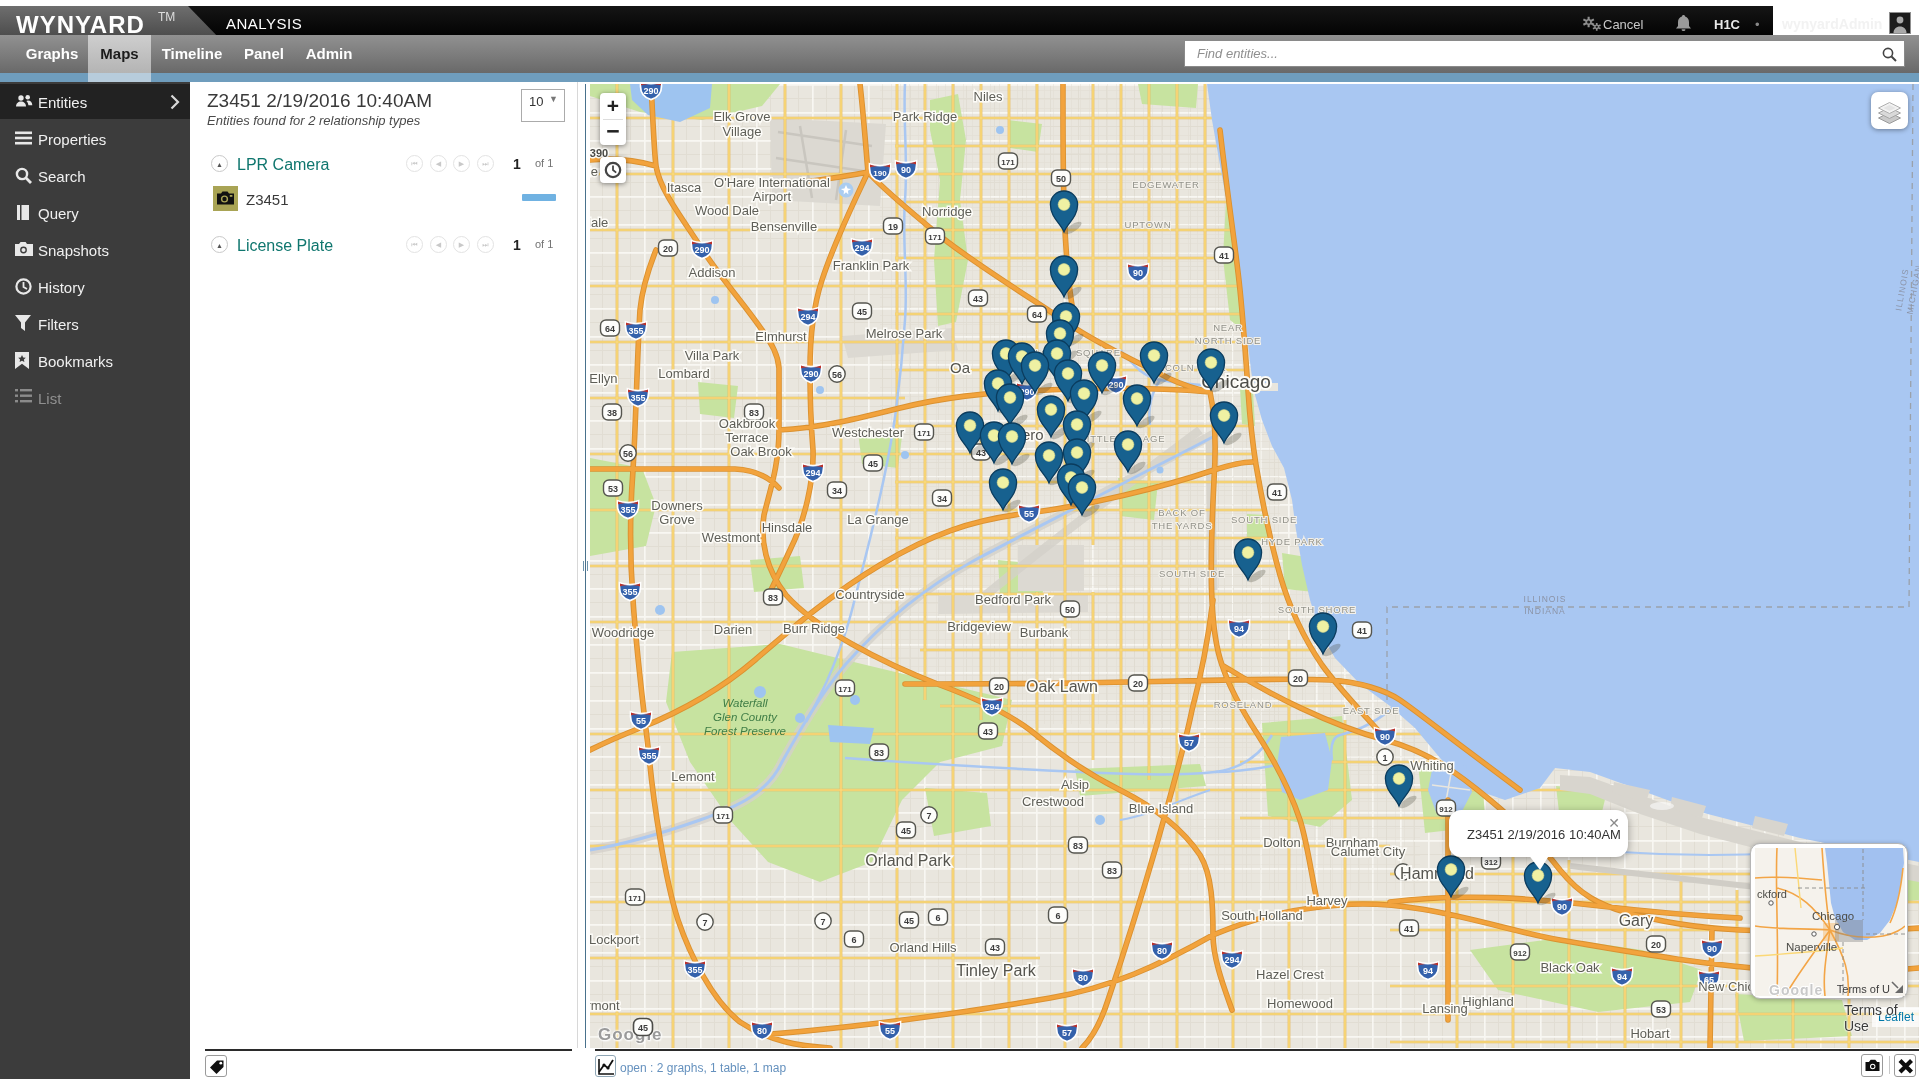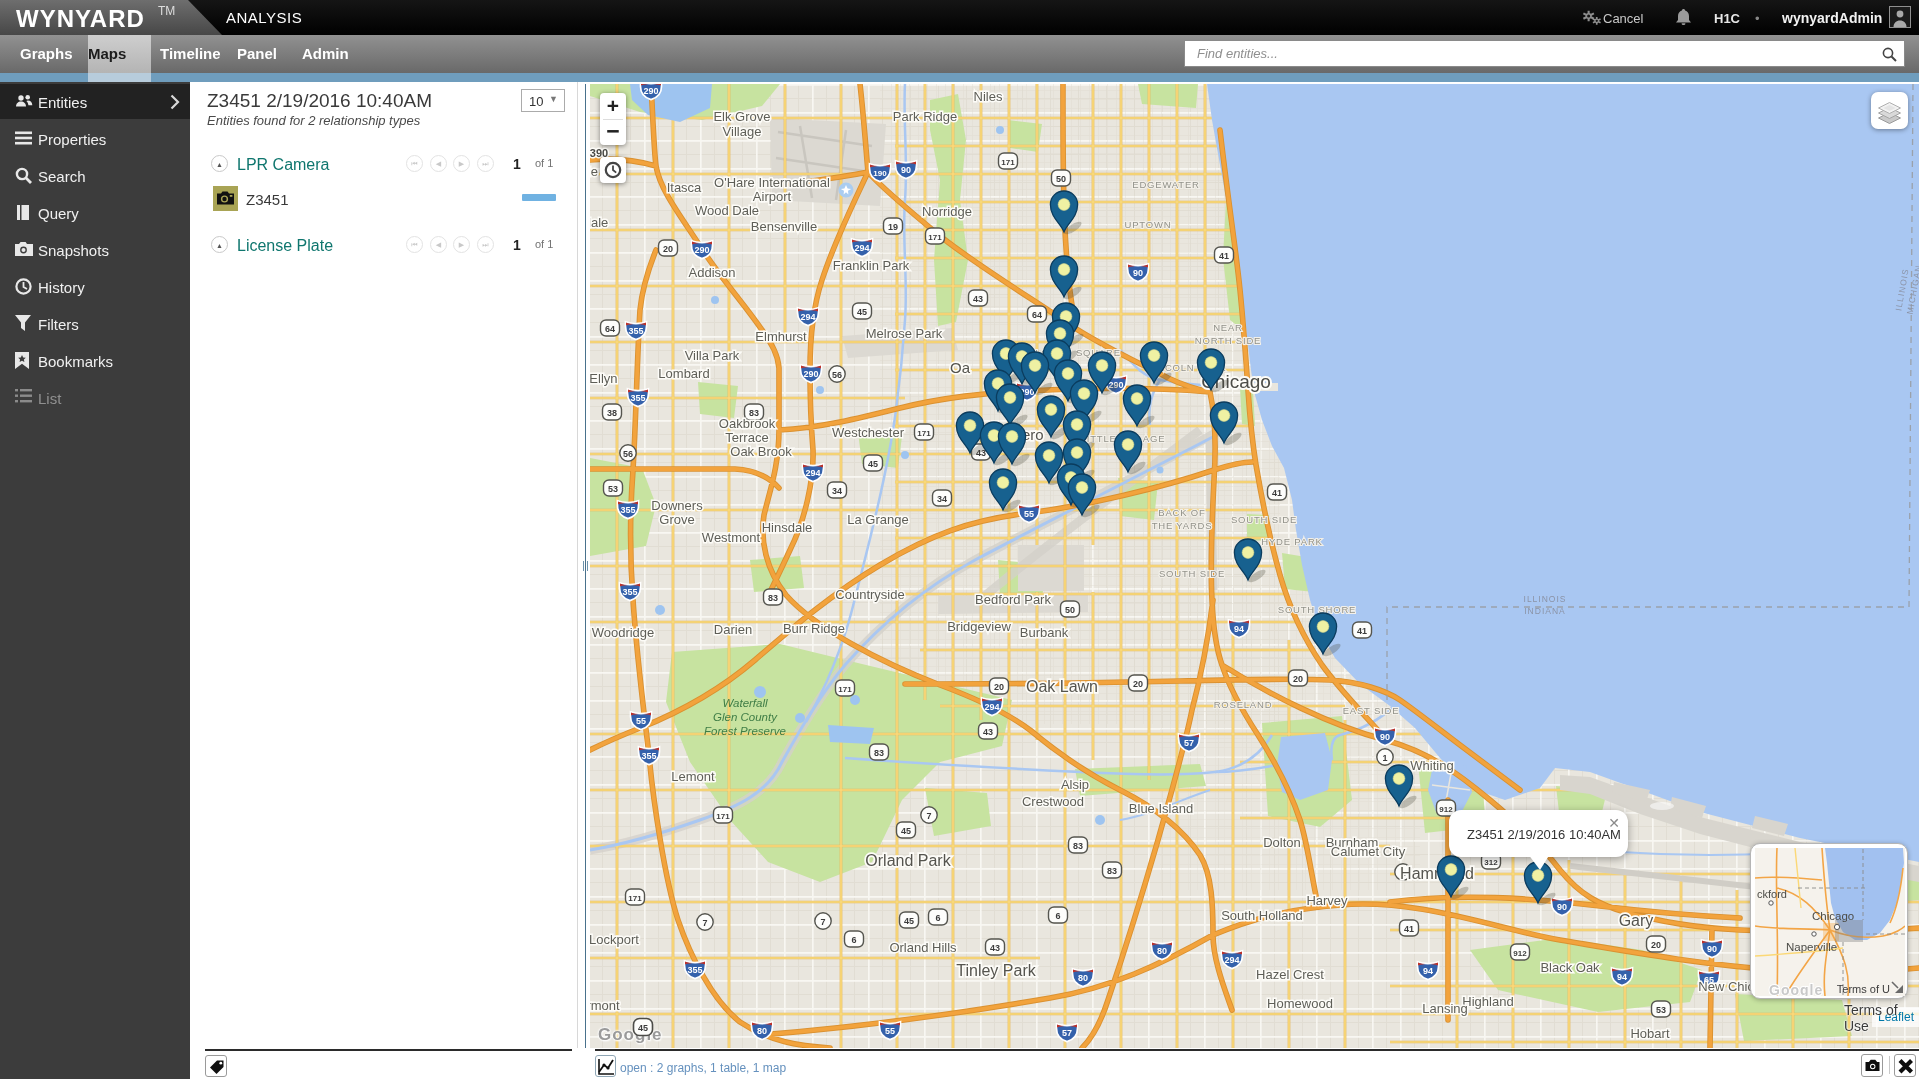--- a/index.html
+++ b/index.html
@@ -1,37 +1,37 @@
 <!DOCTYPE html>
 <html><head><meta charset="utf-8"><style>
 *{margin:0;padding:0;box-sizing:border-box}
 html,body{width:1919px;height:1079px;overflow:hidden;font-family:"Liberation Sans",sans-serif;background:#fff}
 .abs{position:absolute}
-#topbar{position:absolute;left:0;top:0;width:1919px;height:35px;background:linear-gradient(#151515,#000)}
+#topbar{position:absolute;left:0;top:6px;width:1773px;height:35px;background:linear-gradient(#151515,#000)}
 #logo{position:absolute;left:0;top:0;width:222px;height:35px;background:linear-gradient(#6e6e6e,#474747);clip-path:polygon(0px 0px,188px 0px,222px 35px,0px 35px)}
 #logo .wy{position:absolute;left:16px;top:5px;color:#fff;font-size:24px;font-weight:bold;letter-spacing:1px}
 #logo .tm{position:absolute;left:158px;top:4px;color:#ddd;font-size:12px}
 #antitle{position:absolute;left:226px;top:9px;color:#fff;font-size:15px;letter-spacing:.5px}
 .tbtxt{color:#c9c9c9;font-size:13px;position:absolute;top:11px}
 #navbar{position:absolute;left:0;top:35px;width:1919px;height:38px;background:linear-gradient(#919191,#696969)}
-.tab{position:absolute;top:0;height:38px;line-height:38px;color:#fff;font-size:15px;font-weight:bold;}
+.tab{position:absolute;top:0;height:38px;line-height:38px;color:#fff;font-size:15px;font-weight:bold;text-align:center}
 #tabmaps{left:88px;width:63px;background:linear-gradient(#cecece,#b4b4b4);color:#1c1c1c}
 #bluestrip{position:absolute;left:0;top:73px;width:1919px;height:9px;background:#6f9dbd}
 #bluestrip .lite{position:absolute;left:88px;top:0;width:63px;height:9px;background:#b7ccdc}
 #search{position:absolute;left:1184px;top:5px;width:721px;height:27px;background:#fff;border:1px solid #8a8a8a}
 #search .ph{position:absolute;left:12px;top:5px;color:#8f8f8f;font-style:italic;font-size:13px}
 #sidebar{position:absolute;left:0;top:82px;width:190px;height:997px;background:#3c3c3c}
 .sbi{position:absolute;left:0;width:190px;height:37px;color:#f0f0f0;font-size:15px}
 .sbi .lab{position:absolute;left:38px;top:10px}
 .sbi svg{position:absolute;left:15px;top:9px}
 #sb0{background:#222;top:2px;height:35px}
 #panel{position:absolute;left:190px;top:82px;width:388px;height:966px;background:#fff;border-right:1px solid #d8d8d8}
 #ptitle{position:absolute;left:17px;top:8px;font-size:19px;color:#3a3a3a}
 #psub{position:absolute;left:17px;top:31px;font-size:13px;font-style:italic;color:#4a4a4a}
-#pdd{position:absolute;left:331px;top:7px;width:44px;height:23px;border:1px solid #ababab;background:#fff;font-size:13px;color:#333}
+#pdd{position:absolute;left:331px;top:7px;width:44px;height:33px;border:1px solid #ababab;background:#fff;font-size:13px;color:#333}
 #pdd .n{position:absolute;left:7px;top:4px}
 #pdd .c{position:absolute;right:6px;top:4px;color:#777;font-size:9px}
 .secrow{position:absolute;left:0;width:388px;height:18px}
 .tog{position:absolute;left:21px;width:17px;height:17px;border:1px solid #c9c9c9;border-radius:50%;background:#fff;color:#555;font-size:7px;text-align:center;line-height:17px}
 .sectit{position:absolute;left:47px;top:1px;font-size:16px;color:#0f766e}
 .pgc{position:absolute;width:17px;height:17px;border:1px solid #e3e3e3;border-radius:50%;background:#fff;color:#c9c9c9;font-size:7px;text-align:center;line-height:16px}
 .pg1{position:absolute;left:323px;top:1px;font-size:14px;font-weight:bold;color:#222}
 .pgof{position:absolute;left:345px;top:2px;font-size:11px;color:#737373}
 .entrow{position:absolute;left:0;width:388px;height:26px}
 .eico{position:absolute;left:23px;top:0;width:25px;height:25px}

